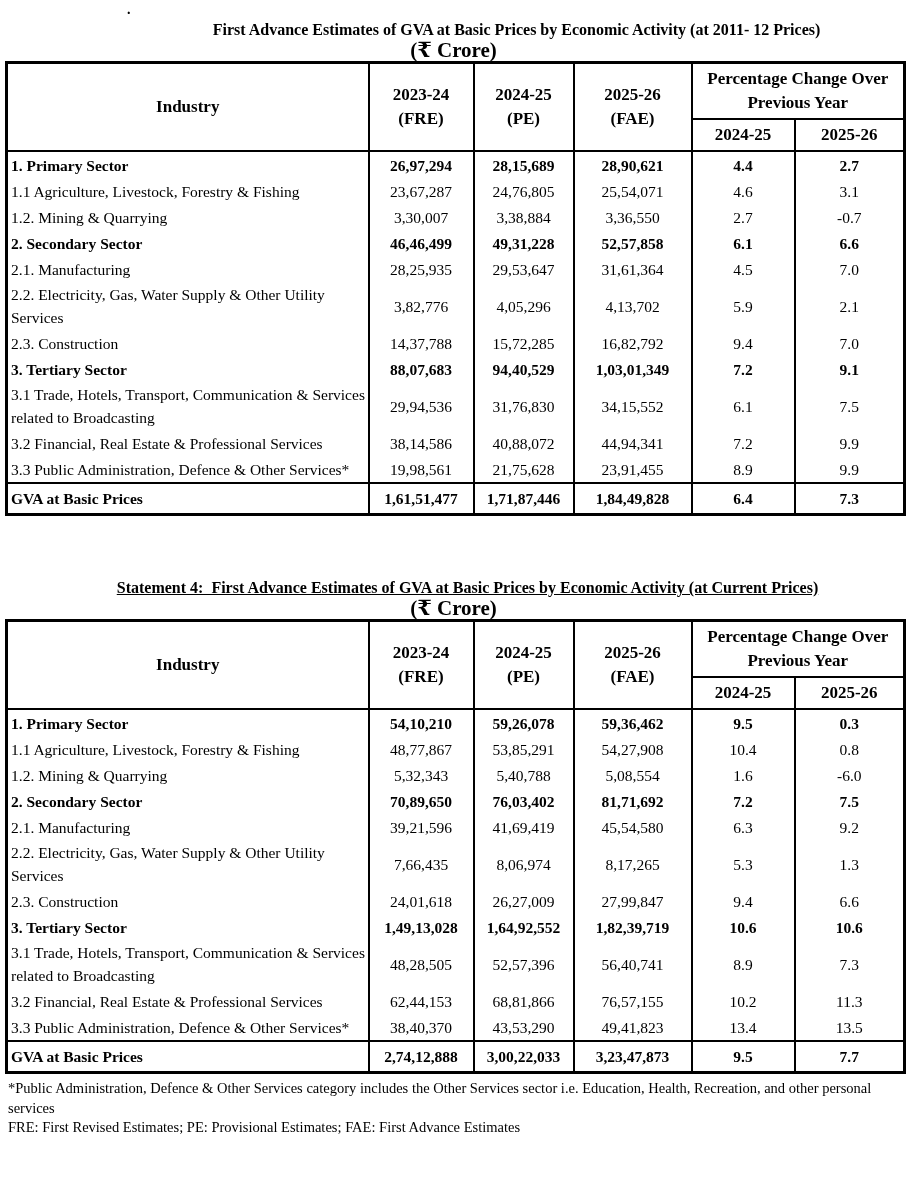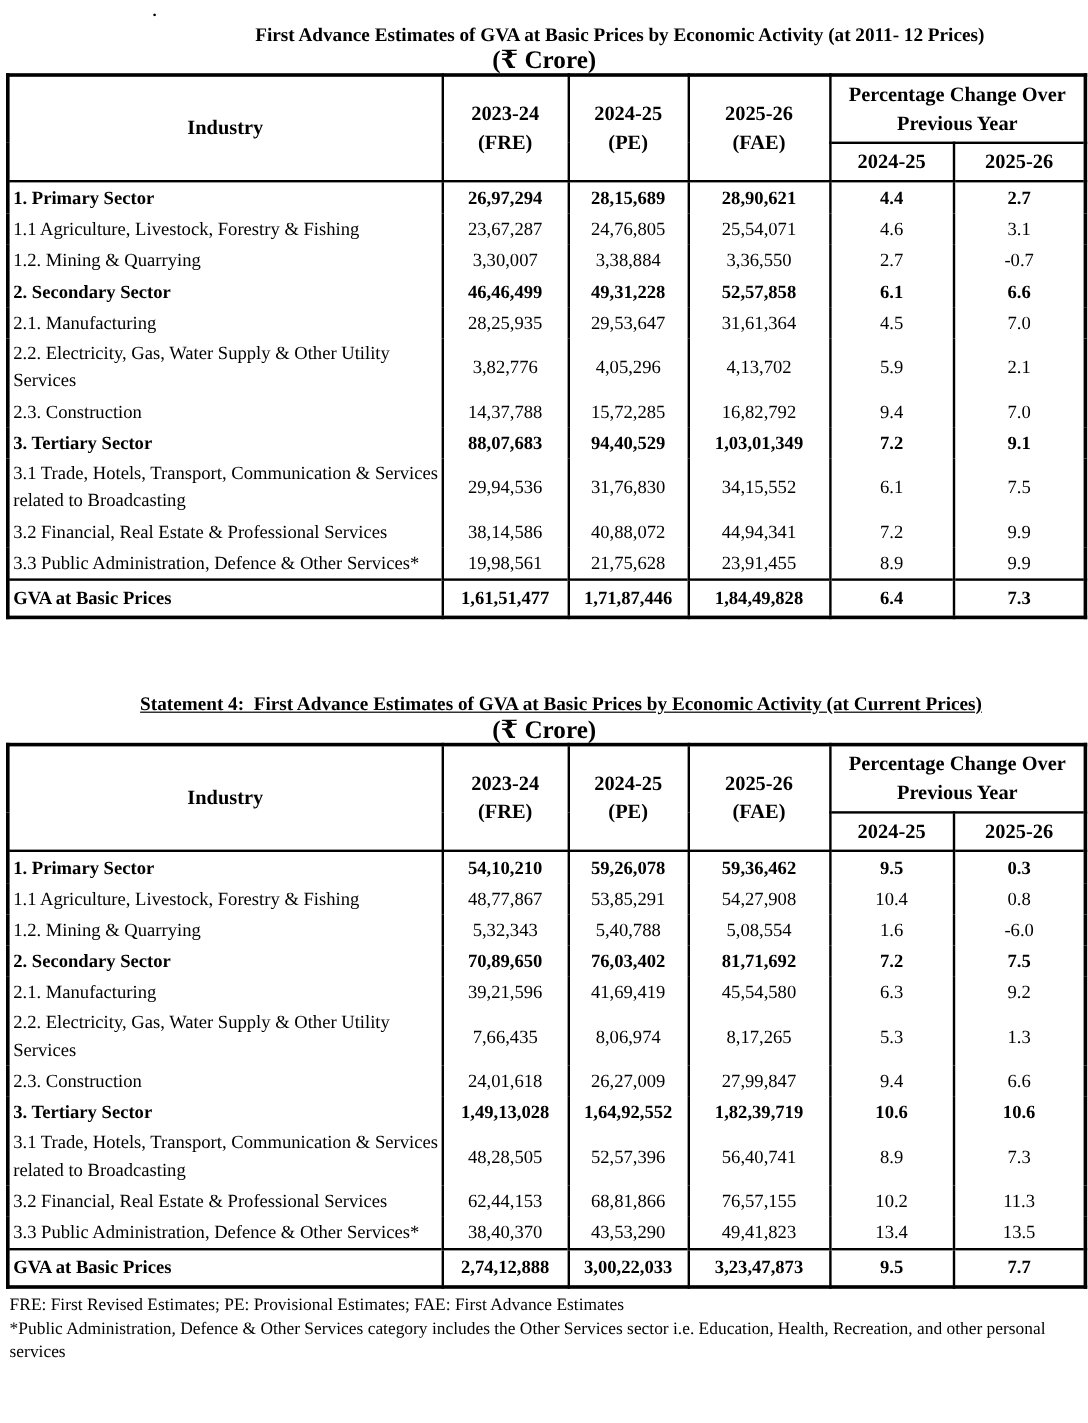--- a/index.html
+++ b/index.html
@@ -321,17 +321,17 @@
             <td>3,00,22,033</td>
             <td>3,23,47,873</td>
             <td>9.5</td>
             <td>7.7</td>
           </tr>
         </tbody>
     </table>
   </section>
 
   <div class="footnotes">
+    <div>*Public Administration, Defence &amp; Other Services category includes the Other Services sector i.e. Education, Health, Recreation, and other personal services</div>
     <div>FRE: First Revised Estimates; PE: Provisional Estimates; FAE: First Advance Estimates</div>
-    <div>*Public Administration, Defence &amp; Other Services category includes the Other Services sector i.e. Education, Health, Recreation, and other personal services</div>
   </div>
 
 </div>
 
 </body></html>

